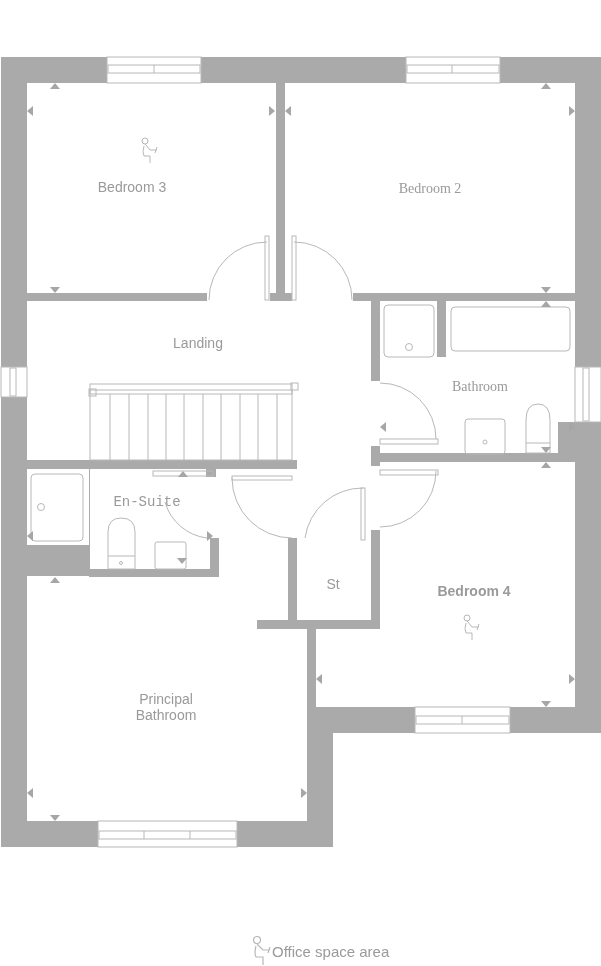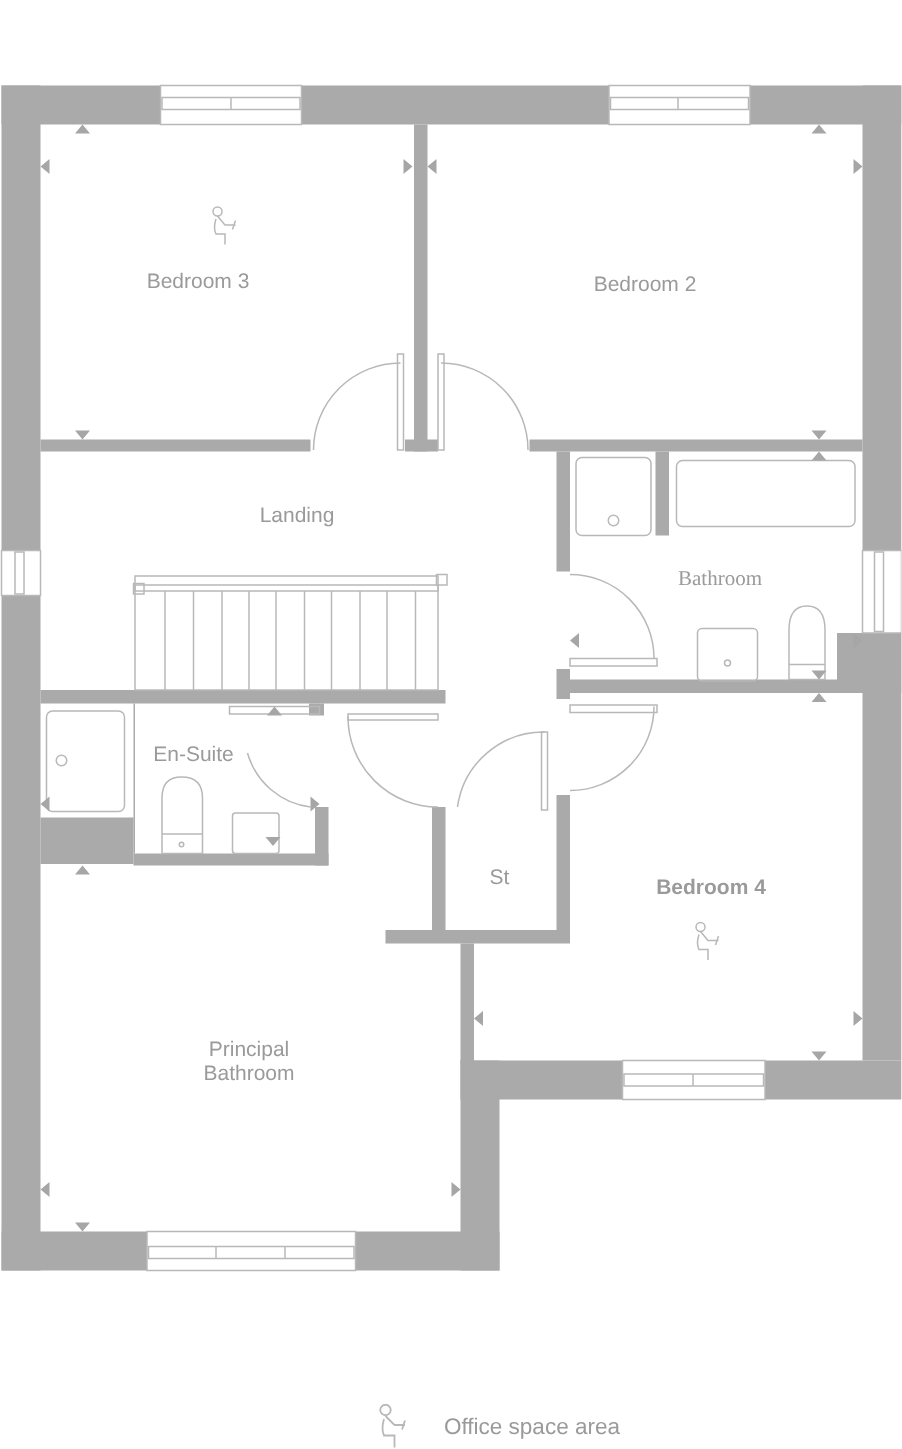--- a/index.html
+++ b/index.html
@@ -2,21 +2,21 @@
 <html><head>
 <meta charset="utf-8">
 <style>
   html, body { margin:0; padding:0; background:#ffffff; }
   body { width:601px; height:966px; position:relative; overflow:hidden; font-family:"Liberation Sans", sans-serif; }
   #plan { position:absolute; left:0; top:0; width:601px; height:966px; }
   .wall { fill:#aaaaaa; }
   .thin { fill:none; stroke:#b8b8b8; stroke-width:1; }
   .arrow { fill:#a6a6a6; }
   .room-label { position:absolute; color:#9a9a9a; font-size:14px; text-align:center; white-space:nowrap; transform:translateX(-50%); line-height:16px; }
-  .legend { position:absolute; left:252px; top:936px; display:flex; align-items:center; gap:24px; color:#9a9a9a; font-size:15px; }
+  .legend { position:absolute; left:252px; top:936px; display:flex; align-items:center; gap:0; color:#9a9a9a; font-size:15px; }
   .person { width:20px; height:30px; }
 </style>
 </head>
 <body>
 
 <svg id="plan" viewBox="0 0 601 966" xmlns="http://www.w3.org/2000/svg">
 
   <g>
 
     <rect class="wall" x="1" y="57" width="106" height="26"></rect>
@@ -160,24 +160,24 @@
     <circle cx="4" cy="3" r="3"></circle>
     <path d="M4 6 L9 12 L16 12 M16 9 L14 15 M3 8 Q1 14 3 18 L9 18 L9 25"></path>
   </g>
   <g transform="translate(463,615)" class="thin">
     <circle cx="4" cy="3" r="3"></circle>
     <path d="M4 6 L9 12 L16 12 M16 9 L14 15 M3 8 Q1 14 3 18 L9 18 L9 25"></path>
   </g>
 </svg>
 
 <div class="room-label" style="left:132px; top:179px;">Bedroom 3</div>
-<div class="room-label" style="left:430px; top:181px;">Bedroom 2</div>
+<div class="room-label" style="left:430px; top:181px;font-family:Liberation Serif, serif;">Bedroom 2</div>
 <div class="room-label" style="left:198px; top:335px;">Landing</div>
 <div class="room-label" style="left:480px; top:379px;font-family:Liberation Serif, serif;">Bathroom</div>
-<div class="room-label" style="left:129px; top:494px;">En-Suite</div>
+<div class="room-label" style="left:147px; top:494px;font-family:Liberation Mono, monospace;">En-Suite</div>
 <div class="room-label" style="left:333px; top:576px;">St</div>
 <div class="room-label" style="left:474px; top:583px;font-weight:bold;">Bedroom 4</div>
 <div class="room-label" style="left:166px; top:691px;">
   <div>Principal</div>
   <div>Bathroom</div>
 </div>
 
 <div class="legend">
   <svg class="person" viewBox="0 0 20 30">
     <g class="thin" style="fill:none;stroke:#b8b8b8;stroke-width:1.2">

